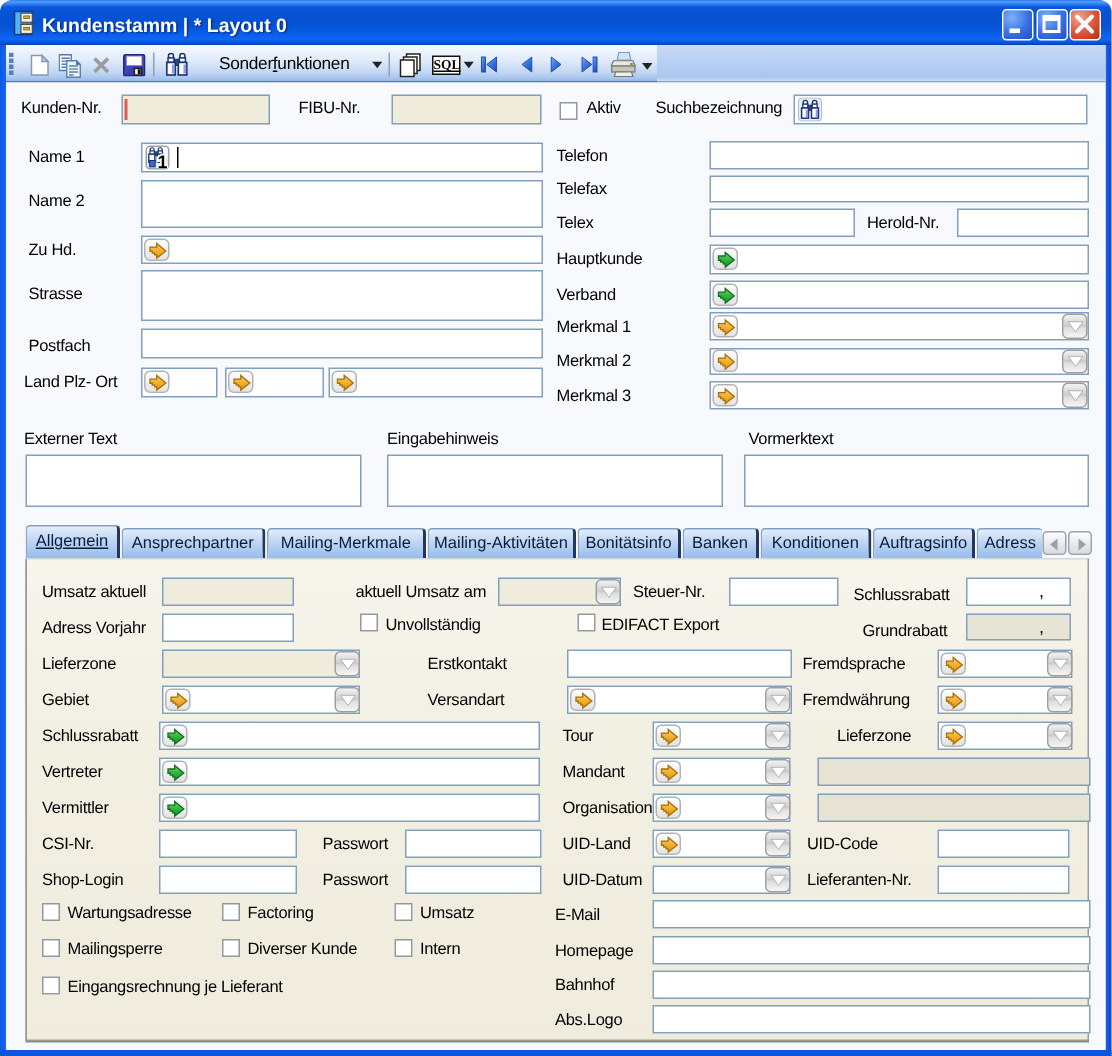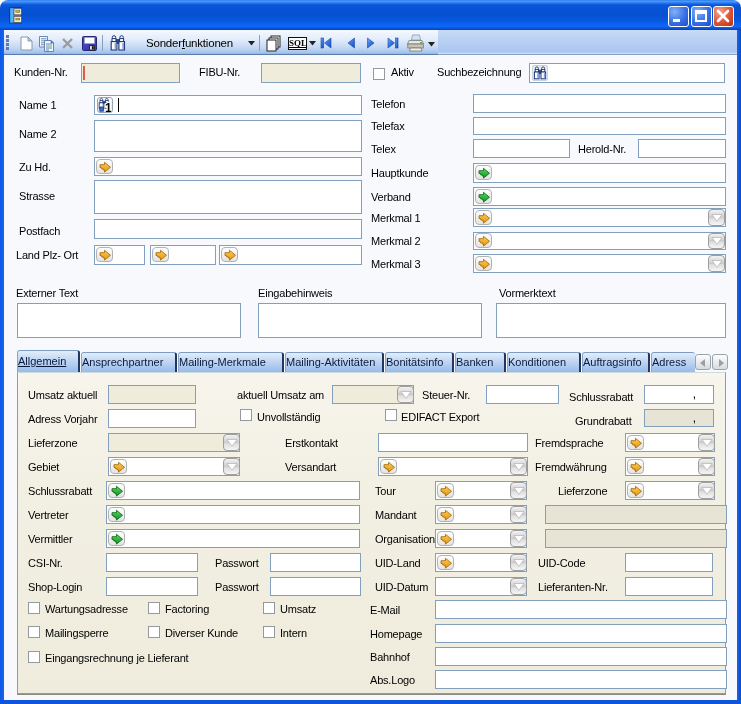--- a/index.html
+++ b/index.html
@@ -25,21 +25,21 @@
 #form{position:absolute;left:4px;top:55px;width:733px;height:645px;background:#f7f9fd;}
 .lbl{position:absolute;font-size:11px;color:#000;white-space:nowrap;letter-spacing:-0.2px;}
 .fld{position:absolute;background:#fff;border:1px solid #82a0be;box-sizing:border-box;}
 .dis{background:#efecdb;}
 .gray{background:#e7e4d6;}
 .cb{position:absolute;width:12px;height:12px;background:#fff;border:1px solid #93999e;box-sizing:border-box;}
 .ab,.gb{position:absolute;width:17px;height:15px;border:1px solid #b2b2b2;border-radius:4px;box-sizing:border-box;background:linear-gradient(180deg,#fdfdfd,#efefef 55%,#e3e3e3);}
 .dd{position:absolute;width:17px;border:1px solid #9e9e9e;border-radius:4px;box-sizing:border-box;background:linear-gradient(180deg,#f2f2f2 0%,#d4d4d4 40%,#c8c8c8 48%,#dedede 58%,#f5f5f5 100%);}
 .dd svg,.ab svg,.gb svg{position:absolute;left:50%;top:50%;transform:translate(-50%,-50%);}
 
-.tab{position:absolute;top:352px;height:20px;background:linear-gradient(180deg,#e2eefb 0%,#c3d8f3 40%,#a8c8ee 75%,#98bce8 100%);border-top:1px solid #7d9cc4;border-left:1px solid #8aa6c8;border-right:2px solid #25355e;border-radius:3px 3px 0 0;box-sizing:border-box;font-size:11px;color:#0a1a3c;line-height:19px;overflow:hidden;}
+.tab{position:absolute;top:352px;height:20px;background:linear-gradient(180deg,#e2eefb 0%,#c3d8f3 40%,#a8c8ee 75%,#98bce8 100%);border-top:1px solid #7d9cc4;border-left:1px solid #8aa6c8;border-right:2px solid #25355e;border-radius:3px 3px 0 0;box-sizing:border-box;font-size:11px;color:#0a1a3c;text-align:center;line-height:19px;overflow:hidden;}
 #panel{position:absolute;left:17px;top:372px;width:709px;height:322px;background:linear-gradient(180deg,#f7f5ec 0%,#f2f0e3 35%,#efecdd 100%);border:1px solid #9a9a8e;border-top:1px solid #cfd7df;box-sizing:border-box;box-shadow:0 1px 0 #8a8a80;}
 </style>
 </head>
 <body>
 <div id="win">
 <svg width="0" height="0" style="position:absolute">
       <defs>
 <linearGradient id="og" x1="0" y1="0" x2="0" y2="1">
           <stop offset="0" stop-color="#f9d370"></stop>
           <stop offset=".45" stop-color="#f3b235"></stop>
@@ -54,20 +54,21 @@
           <stop offset="0" stop-color="#79d879"></stop>
           <stop offset=".45" stop-color="#37b83f"></stop>
           <stop offset="1" stop-color="#189024"></stop>
         </linearGradient>
 </defs>
     </svg>
   <div id="titlebar"></div>
   <div id="borL"></div>
     <div id="borR"></div>
     <div id="borB"></div>
+  <div id="title">Kundenstamm&nbsp;| * Layout 0</div>
 
   <svg class="abs" style="left:9px;top:7px" width="14" height="17" viewBox="0 0 14 17">
     <rect x="0.5" y="0.5" width="12" height="15.5" fill="#2e86e8" stroke="#123c7a" stroke-width="1"></rect>
     <rect x="1.5" y="1.5" width="3" height="14" fill="#56b2f4"></rect>
     <rect x="5" y="1.8" width="7.5" height="6" fill="#f6f3e4" stroke="#4a4a42" stroke-width=".7"></rect>
     <rect x="5" y="9.3" width="7.5" height="6" fill="#f6f3e4" stroke="#4a4a42" stroke-width=".7"></rect>
     <rect x="6.8" y="3.6" width="4" height="1.8" fill="#d8a83c" stroke="#7a5a10" stroke-width=".5"></rect>
     <rect x="6.8" y="11.2" width="4" height="1.8" fill="#d8a83c" stroke="#7a5a10" stroke-width=".5"></rect>
   </svg>
   <div class="tbtn" id="btnMin"><svg width="19" height="19" viewBox="0 0 19 19">

